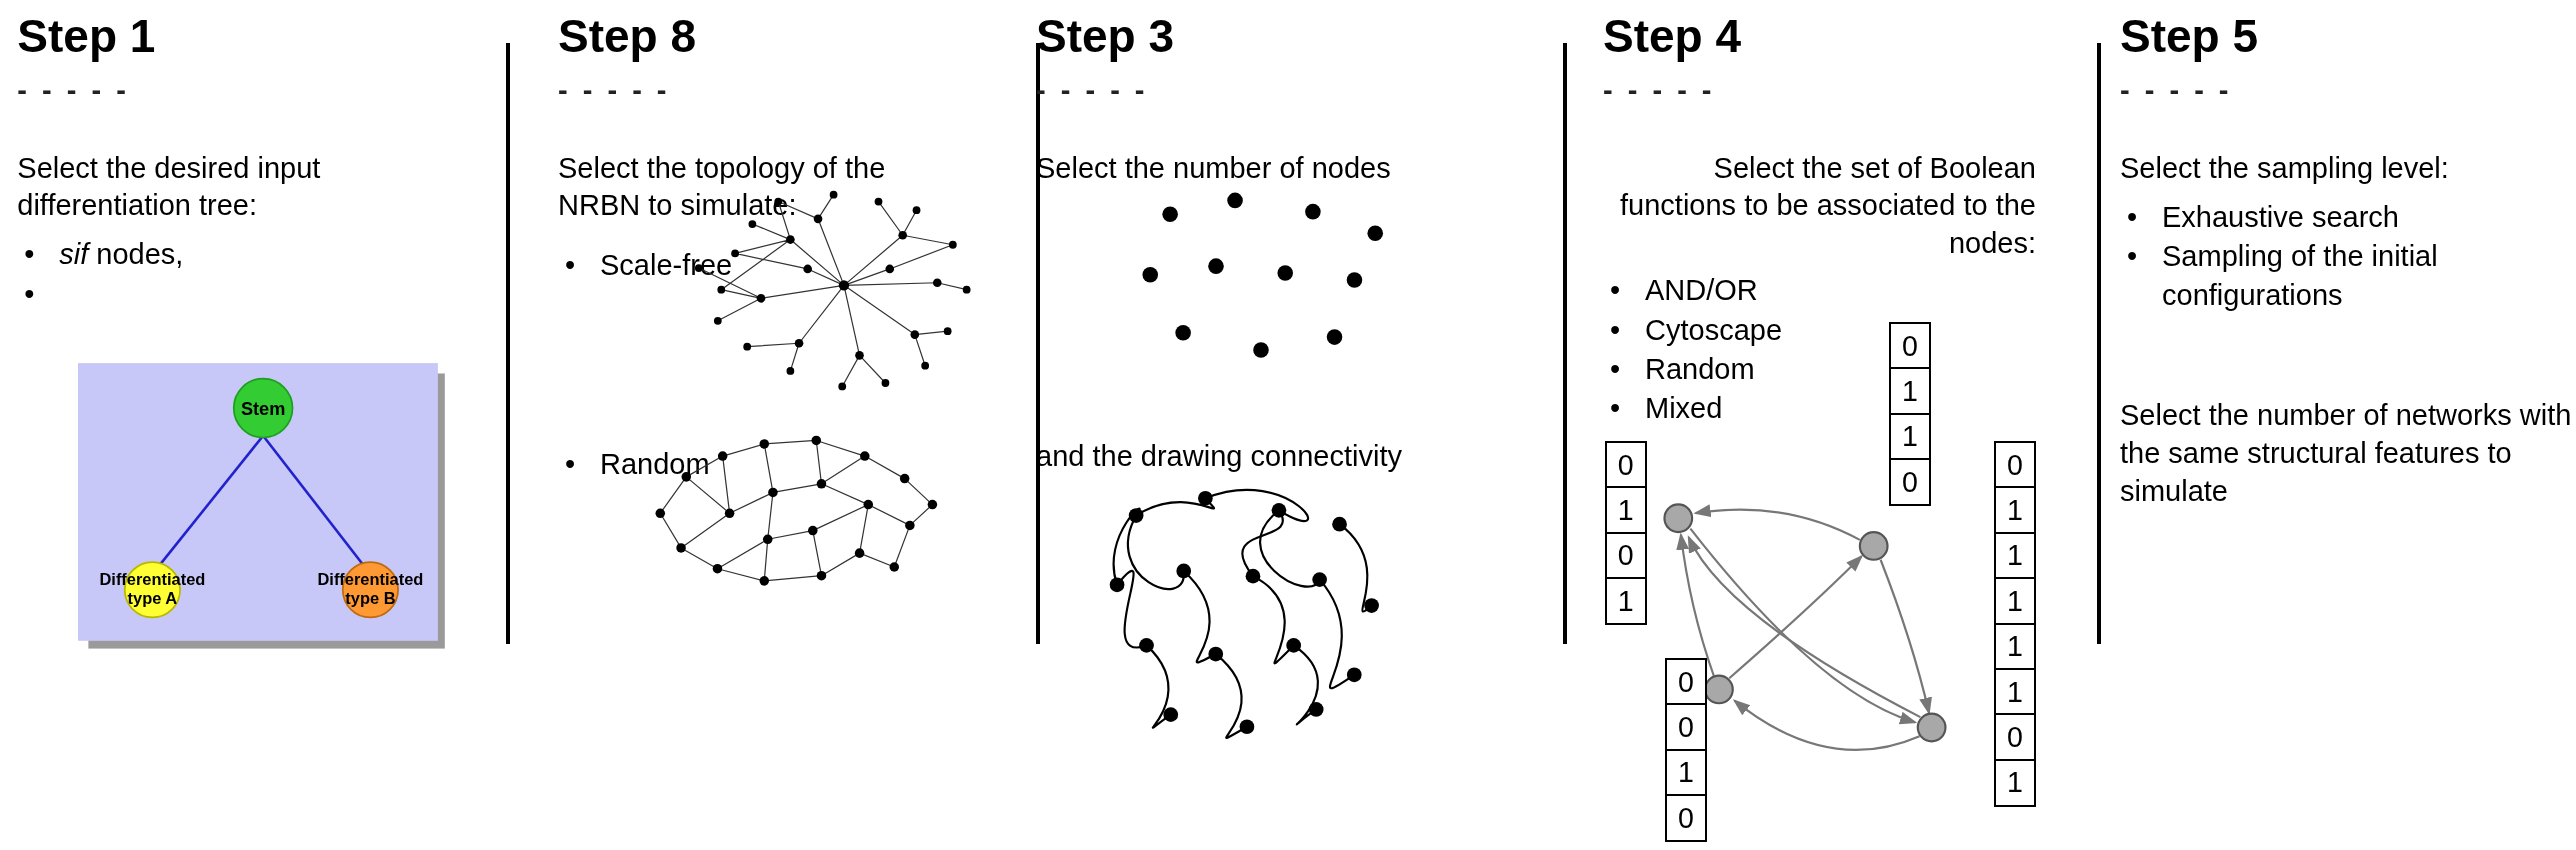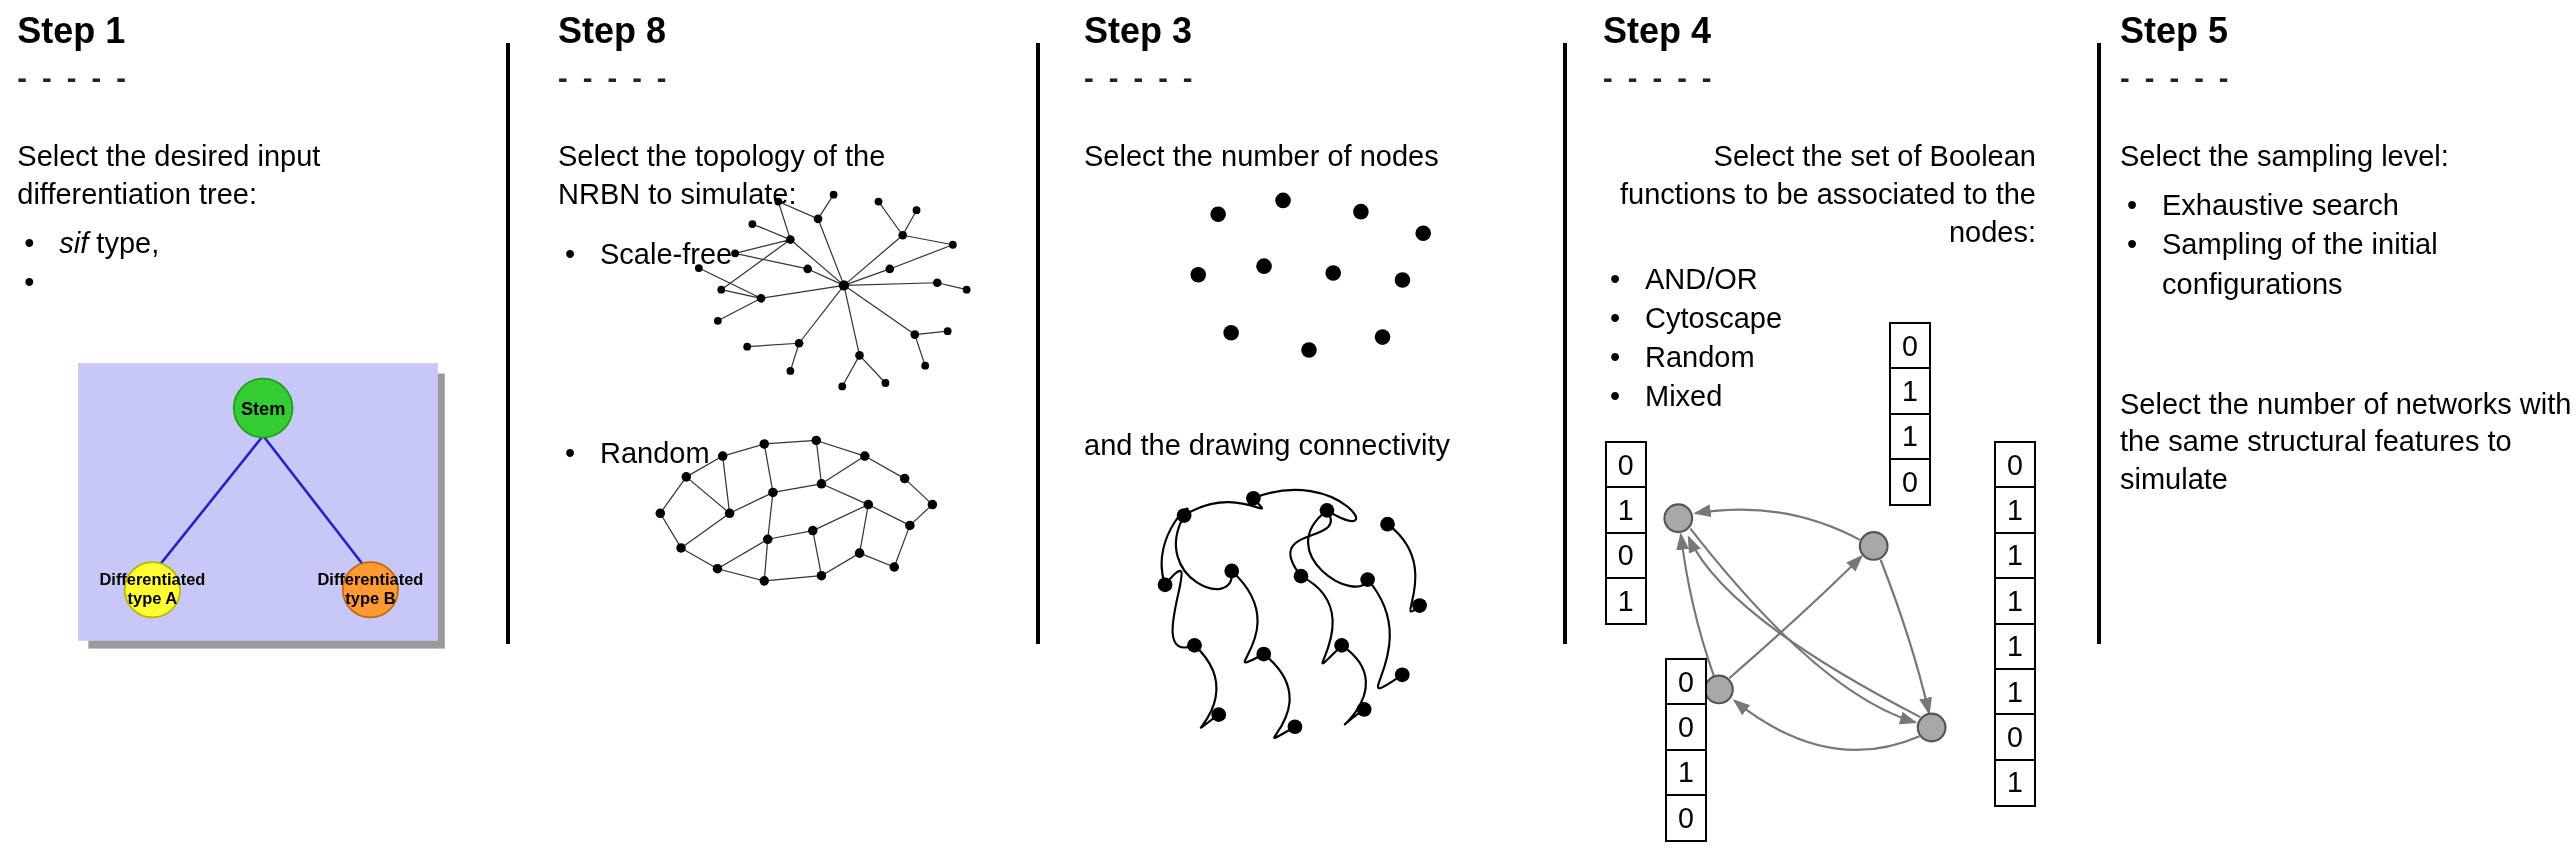--- a/index.html
+++ b/index.html
@@ -3,21 +3,21 @@
 <meta charset="utf-8">
 <style>
   * { box-sizing: border-box; }
   html,body { margin:0; padding:0; background:#fff; }
   body { font-family:"Liberation Sans", sans-serif; color:#000; }
   #canvas { position:relative; width:2576px; height:851px; background:#fff; overflow:hidden; }
 
   .col { position:absolute; top:0; height:851px; }
   .sep { position:absolute; top:43px; height:601px; width:3.5px; background:#000; }
 
-  .step-title { font-size:36px; font-weight:700; margin:10.4px 0 0 0; line-height:1.15; }
+  .step-title { font-size:46px; font-weight:700; margin:10.4px 0 0 0; line-height:1.15; }
   .dashes { font-size:29px; font-weight:700; letter-spacing:3.5px; margin-top:10.4px; color:#222; }
 
   .para { font-size:29px; line-height:1.3; margin:0; }
   .intro { margin-top:43px; }
   .para b { font-weight:400; }
 
   .bullets { margin-top:10.4px; }
   .bullet { display:flex; font-size:29px; line-height:1.35; }
   .bullet .marker { flex:0 0 42px; width:42px; padding-left:7px; }
   .bullet .btext { flex:1; }
@@ -39,21 +39,21 @@
 
 <div id="canvas">
 
   <section class="col" style="left:17.3px;width:472px;">
     <div class="step-title">Step 1</div>
     <div class="dashes">- - - - -</div>
     <p class="para intro" style="width:407px;"><span>Select the desired </span><b>input differentiation tree</b><span>:</span></p>
     <div class="bullets">
       <div class="bullet">
         <span class="marker">•</span>
-        <span class="btext"><i>sif</i><span> type,</span></span>
+        <span class="btext"><i>sif</i><span> nodes,</span></span>
       </div>
       <div class="bullet">
         <span class="marker">•</span>
       </div>
     </div>
 
     <svg class="figure" style="left:61px;top:363px;" width="372" height="290" viewBox="0 0 430 335">
       <rect x="12" y="12" width="412" height="318" fill="#9a9a9a"></rect>
       <rect x="0" y="0" width="416" height="321" fill="#c8c8f8"></rect>
       <line x1="214" y1="84" x2="86" y2="244" stroke-width="3" stroke="#2222cc"></line>
@@ -143,21 +143,21 @@
           <circle cx="310" cy="78" r="5.5"></circle>
           <circle cx="316" cy="132" r="5.5"></circle>
           <circle cx="298" cy="180" r="5.5"></circle>
           <circle cx="342" cy="108" r="5.5"></circle>
       </g>
     </svg>
   </section>
 
   <div class="sep" style="left:1036px;"></div>
 
-  <section class="col" style="left:1084px;width:467px;">
+  <section class="col" style="left:1036px;width:467px;">
     <div class="step-title">Step 3</div>
     <div class="dashes">- - - - -</div>
     <p class="para intro"><span>Select the </span><b>number of nodes</b></p>
     <p class="para" style="margin-top:251px;"><span>and the </span><b>drawing connectivity</b></p>
 
     <svg class="figure" style="left:95px;top:190px;" width="260" height="212" viewBox="0 0 300 245">
       <g fill="#000">
         <circle cx="45" cy="28" r="9"></circle>
           <circle cx="120" cy="12" r="9"></circle>
           <circle cx="210" cy="25" r="9"></circle>

